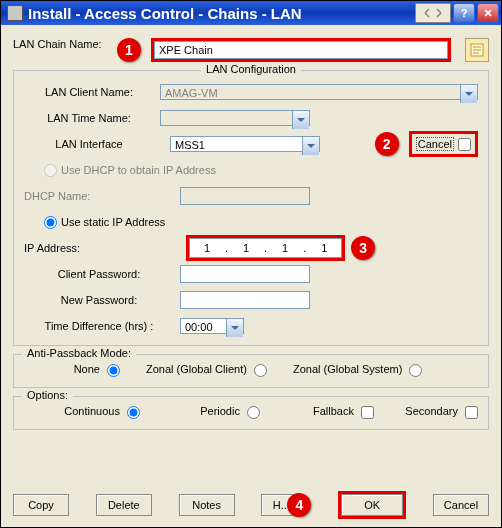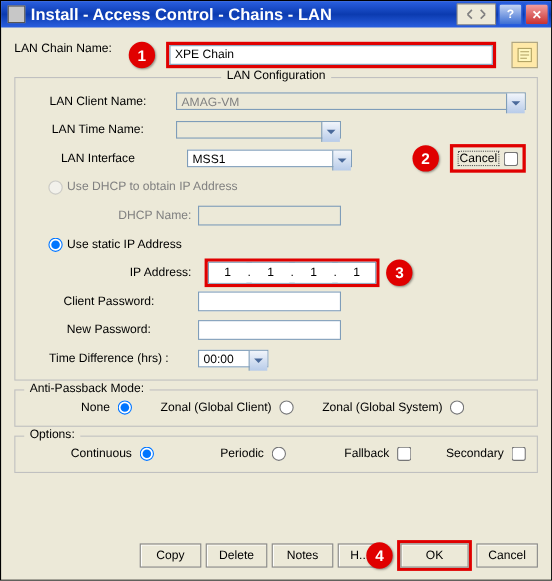--- a/index.html
+++ b/index.html
@@ -19,32 +19,32 @@
   .select.disabled{background:#ece9d8;color:#808080}
   .select-text{padding:2px 4px;display:block}
   .select-arrow{position:absolute;right:0;top:0;width:16px;height:18px;background:linear-gradient(#f1f5fb,#b7cbe9);border-left:1px solid #7f9db9;display:flex;align-items:center;justify-content:center}
   .select-arrow::after{content:"";border:4px solid transparent;border-top-color:#4a6a9b;margin-top:3px}
   .fieldset{border:1px solid #c0c0c0;margin:8px 0 6px 0;padding:8px 10px 10px 10px;position:relative}
   .fieldset-title{position:absolute;top:-8px;left:50%;transform:translateX(-50%);background:#ece9d8;padding:0 5px;font-size:11px}
   .fieldset-title.left{left:8px;transform:none}
   .redbox{border:3px solid #e00000}
   .num-badge{width:24px;height:24px;border-radius:50%;background:#e00000;color:#fff;font-weight:bold;font-size:14px;display:flex;align-items:center;justify-content:center;box-shadow:1px 1px 2px rgba(0,0,0,.4)}
   .btn{height:22px;min-width:56px;background:#ece9d8;border:1px solid #888;box-shadow:inset 1px 1px #fff;font:inherit;cursor:pointer;padding:0 6px}
-  .btnrow{position:absolute;left:12px;right:12px;bottom:8px;display:flex;justify-content:flex-end;align-items:center;gap:4px}
+  .btnrow{position:absolute;left:12px;right:12px;bottom:8px;display:flex;justify-content:space-between;align-items:center;gap:4px}
   .disabled-text{color:#808080}
   .radio{margin:0 4px 0 0;vertical-align:middle}
   .chk{margin:0;vertical-align:middle}
   .opt-row{display:flex;align-items:center;justify-content:flex-start;height:22px}
   .small-icon{width:22px;height:22px;background:#ffe9a8;border:1px solid #a8a080;display:flex;align-items:center;justify-content:center}
   .ip-box{display:flex;align-items:center;background:#fff;border:1px solid #7f9db9;height:18px}
   .ip-seg{width:30px;height:16px;border:none;text-align:center;font:inherit;outline:none}
   .ip-dot{padding:0 1px}
   .form-row{display:flex;align-items:center;height:26px}
   .form-lbl{width:130px;text-align:center;padding-right:6px}
-  .form-lbl.right{text-align:right}
+  .form-lbl.right{text-align:left}
 </style>
 </head>
 <body>
 
 <div class="window">
 
   <div class="titlebar">
     <div class="title-left">
       <span style="width:14px;height:14px;background:#c7c7c7;border:1px solid #555;display:inline-block"></span>
       <span class="title-text">Install - Access Control - Chains - LAN</span>

